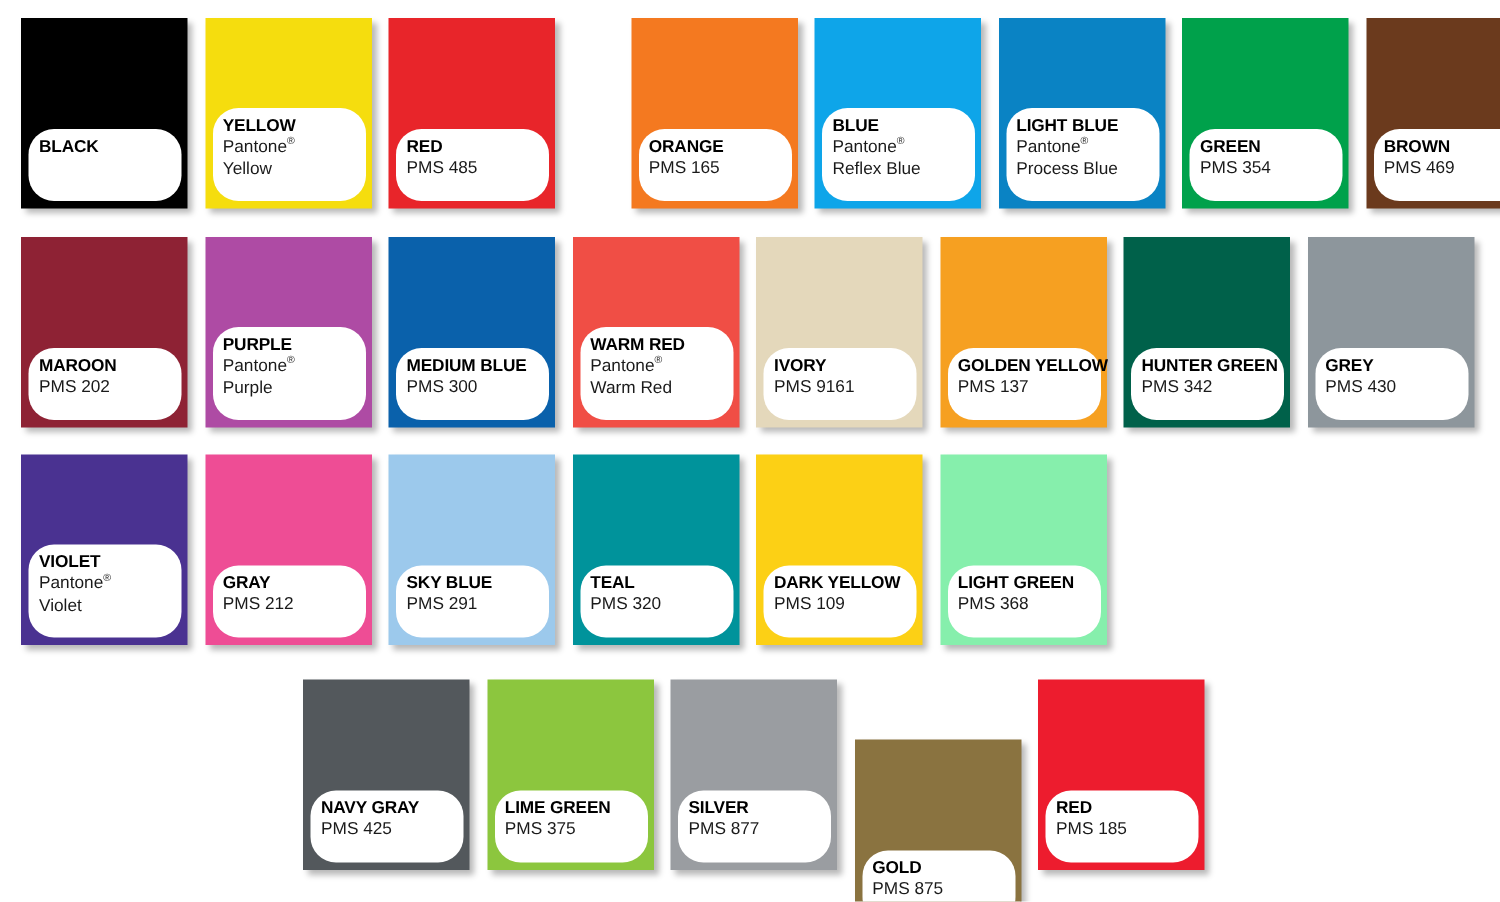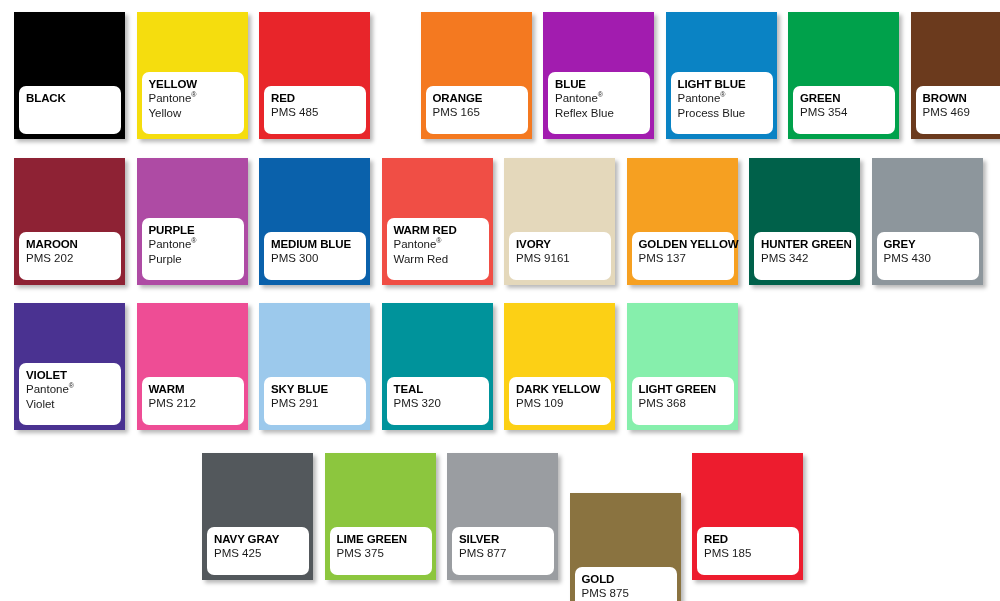--- a/index.html
+++ b/index.html
@@ -47,21 +47,21 @@
     box-shadow: 3px 3px 4px rgba(0,0,0,0.28);
     flex: 0 0 111px;
   }
 
   .swatch-label {
     position: absolute;
     left: 5px;
     right: 4px;
     bottom: 5px;
     background: #ffffff;
-    border-radius: 7px;
+    border-radius: 17px;
     padding: 5px 0 6px 7px;
     box-sizing: border-box;
     min-height: 48px;
   }
   .swatch-label.lines-3 {
     min-height: 62px;
   }
 
   .swatch-name {
     font-size: 11.5px;
@@ -106,21 +106,21 @@
           <div class="swatch-name">RED</div>
           <div class="swatch-code">PMS 485</div>
         </div>
       </div>
       <div class="swatch" style="background: rgb(244, 121, 32); margin-left: 39px;">
         <div class="swatch-label">
           <div class="swatch-name">ORANGE</div>
           <div class="swatch-code">PMS 165</div>
         </div>
       </div>
-      <div class="swatch" style="background: #a21caf;">
+      <div class="swatch" style="background: #0ea5e9;">
         <div class="swatch-label lines-3">
           <div class="swatch-name">BLUE</div>
           <div class="swatch-code"><span>Pantone</span><sup>®</sup></div>
           <div class="swatch-code">Reflex Blue</div>
         </div>
       </div>
       <div class="swatch" style="background: rgb(10, 131, 196);">
         <div class="swatch-label lines-3">
           <div class="swatch-name">LIGHT BLUE</div>
           <div class="swatch-code"><span>Pantone</span><sup>®</sup></div>
@@ -195,21 +195,21 @@
   <div class="swatch-row row-main row-3">
       <div class="swatch" style="background: rgb(74, 50, 145);">
         <div class="swatch-label lines-3">
           <div class="swatch-name">VIOLET</div>
           <div class="swatch-code"><span>Pantone</span><sup>®</sup></div>
           <div class="swatch-code">Violet</div>
         </div>
       </div>
       <div class="swatch" style="background: rgb(238, 77, 149);">
         <div class="swatch-label">
-          <div class="swatch-name">WARM</div>
+          <div class="swatch-name">GRAY</div>
           <div class="swatch-code">PMS 212</div>
         </div>
       </div>
       <div class="swatch" style="background: rgb(156, 201, 236);">
         <div class="swatch-label">
           <div class="swatch-name">SKY BLUE</div>
           <div class="swatch-code">PMS 291</div>
         </div>
       </div>
       <div class="swatch" style="background: rgb(0, 147, 155);">

